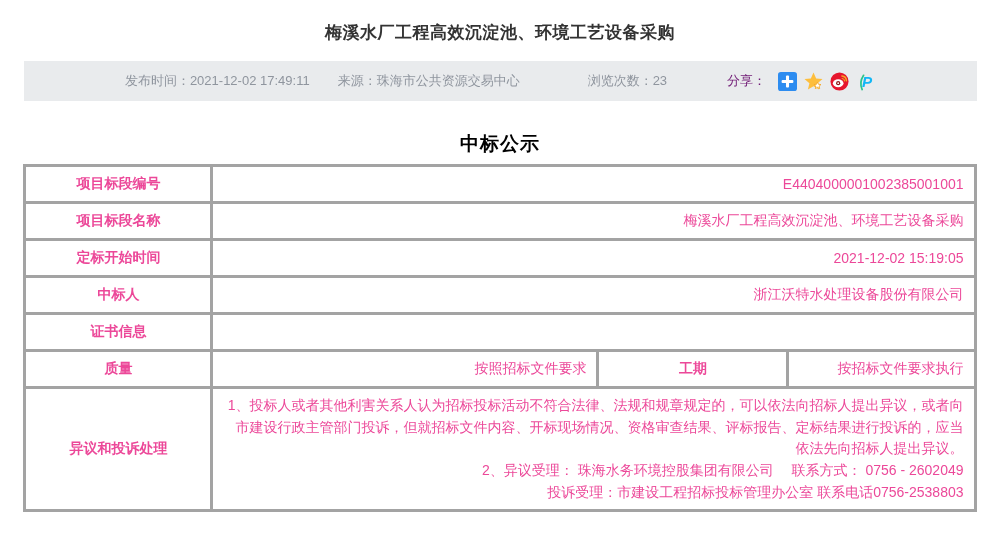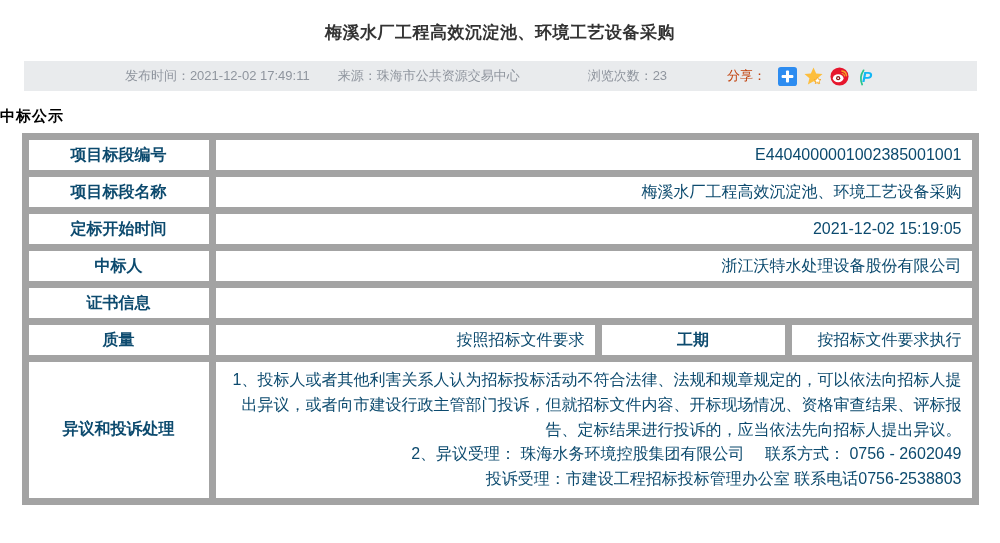--- a/index.html
+++ b/index.html
@@ -13,52 +13,53 @@
   }
   .page-title {
     padding-top: 21px;
     text-align: center;
     font-size: 17px;
     font-weight: bold;
     color: #333;
     letter-spacing: 0.5px;
   }
   .meta-bar {
-    width: 953px; height: 30px;
+    width: 953px; height: 40px;
     margin: 17px auto 0;
     background: #e9ebed;
     display: flex;
     align-items: center;
     justify-content: center;
     font-size: 13px;
     color: #8f959e;
   }
   .meta-item { white-space: nowrap; }
   .meta-source { margin-left: 28px; }
   .meta-views  { margin-left: 68px; }
-  .meta-share-label { margin-left: 60px; color: #c2410c; }
+  .meta-share-label { margin-left: 60px; color: #701a75; }
   .share-icons { display: flex; align-items: center; gap: 7px; margin-left: 12px; }
   .share-icon { width: 19px; height: 19px; display: inline-block; cursor: pointer; }
   .section-title {
-    margin-top: 16px;
-    font-size: 15px;
+    margin-top: 30px;
+    text-align: center;
+    font-size: 19px;
     font-weight: bold;
     color: #000;
     letter-spacing: 1px;
   }
   table.bid-table {
     width: 950px;
     margin: 7px auto 0;
     border-collapse: collapse;
     table-layout: fixed;
   }
   .bid-table td {
-    border: 7px solid #a3a3a3;
-    font-size: 16px;
-    color: #0c4a6e;
+    border: 3px solid #a3a3a3;
+    font-size: 14px;
+    color: #ec4899;
     vertical-align: middle;
   }
   .bid-table tr { height: 37px; }
   .bid-table tr.tall { height: 97px; }
   td.lbl {
     text-align: center;
     font-weight: bold;
     padding: 2px 4px;
   }
   td.val {

